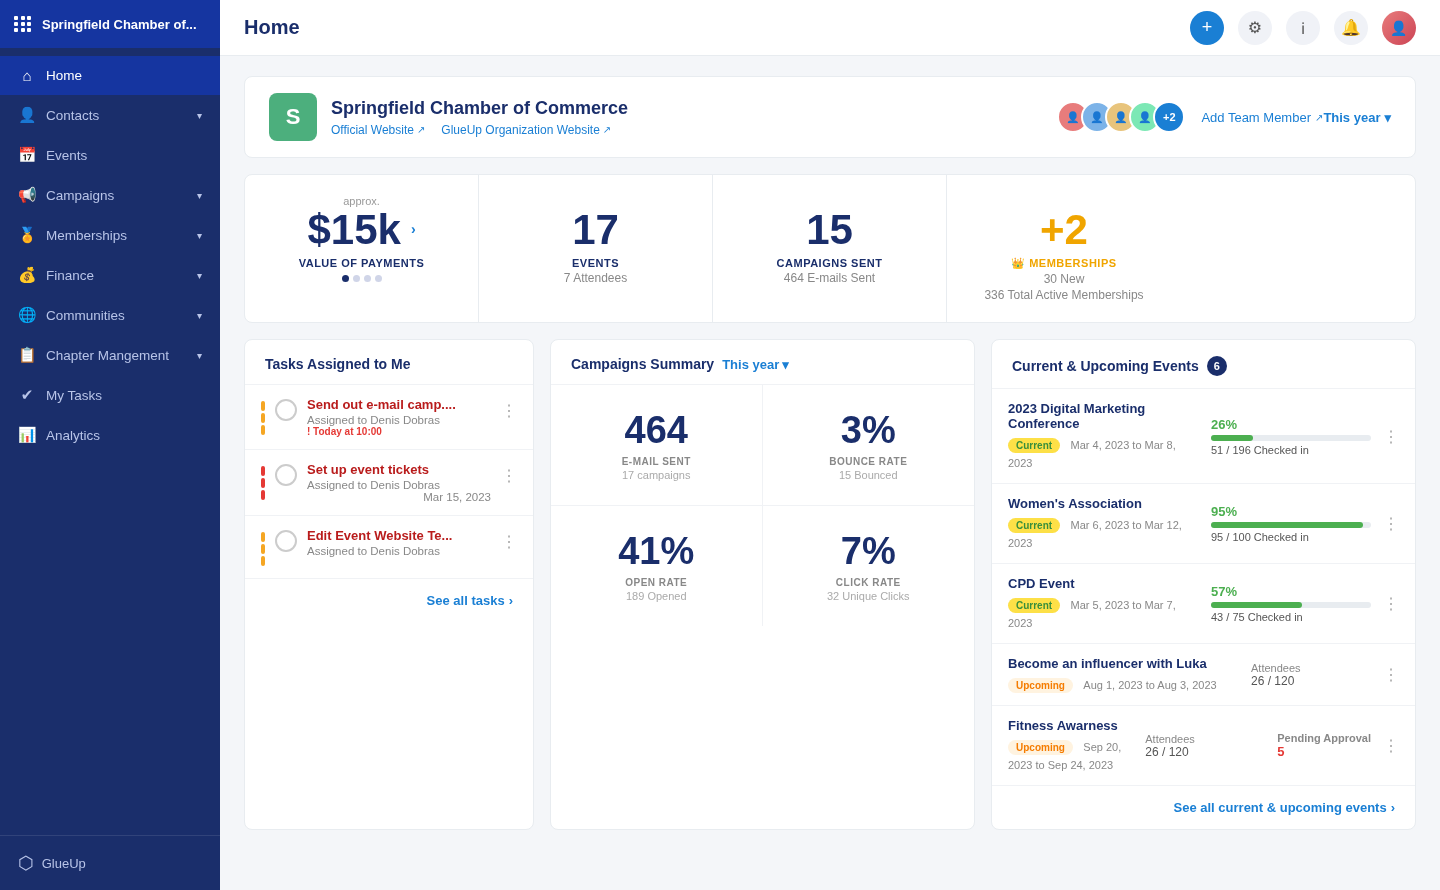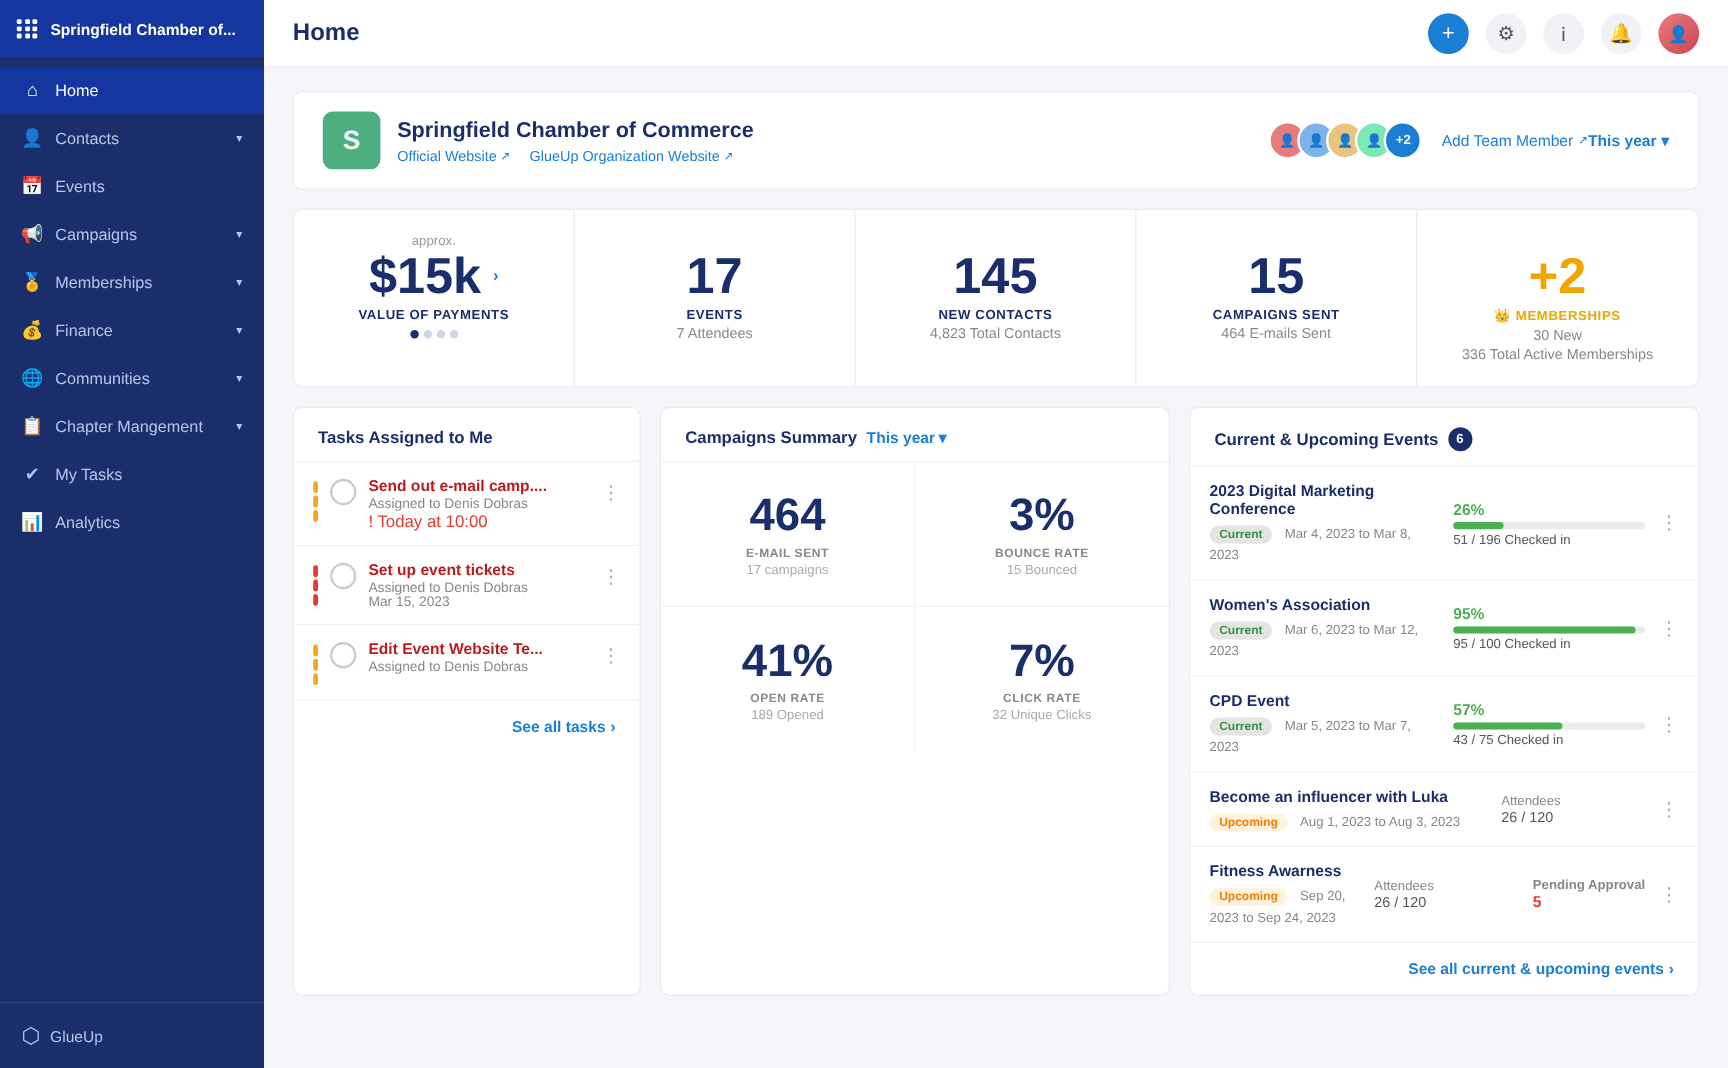--- a/index.html
+++ b/index.html
@@ -186,22 +186,22 @@
       display: flex; flex-direction: column; gap: 2px; margin-top: 4px; flex-shrink: 0;
     }
     .task-priority-bar { width: 4px; height: 10px; border-radius: 2px; }
     .task-check {
       width: 22px; height: 22px; border-radius: 50%;
       border: 2px solid #ccc; flex-shrink: 0; margin-top: 2px;
     }
     .task-content { flex: 1; }
     .task-title { font-size: 13px; font-weight: 600; color: #b91c1c; }
     .task-assignee { font-size: 11.5px; color: #888; margin-top: 2px; }
-    .task-due { font-size: 14px; color: #e53935; font-weight: 400; }
-    .task-date { font-size: 11.5px; color: #888; }
+    .task-due { font-size: 10px; color: #e53935; font-weight: 700; }
+    .task-date { font-size: 11.5px; color: #888; text-align: right; }
     .task-menu { color: #aaa; cursor: pointer; font-size: 16px; margin-top: 4px; }
     .see-all-link {
       padding: 14px 20px; text-align: right;
       color: #1a7fd4; font-size: 13px; font-weight: 600; cursor: pointer;
       display: flex; align-items: center; justify-content: flex-end; gap: 4px;
     }
 
     
     .campaigns-header {
       padding: 16px 20px 12px;
@@ -232,21 +232,21 @@
       border-bottom: 1px solid #f0f2f5;
     }
     .event-info { flex: 1; }
     .event-name { font-size: 13px; font-weight: 700; color: #1a2e6b; margin-bottom: 4px; }
     .event-status {
       display: inline-block;
       padding: 2px 8px; border-radius: 10px;
       font-size: 10px; font-weight: 700;
       margin-right: 6px;
     }
-    .event-status.current { background: #e5e5e5; color: #388e3c; }
+    .event-status.current { background: #fde047; color: #388e3c; }
     .event-status.upcoming { background: #fff3e0; color: #f57c00; }
     .event-dates { font-size: 11px; color: #888; }
     .event-progress { min-width: 160px; }
     .event-progress-pct { font-size: 13px; font-weight: 700; color: #4caf50; margin-bottom: 3px; }
     .event-progress-bar-bg { background: #e8ecf0; border-radius: 4px; height: 6px; width: 100%; }
     .event-progress-bar { background: #4caf50; border-radius: 4px; height: 6px; }
     .event-progress-count { font-size: 11px; color: #555; margin-top: 3px; }
     .event-attendees { min-width: 120px; }
     .event-attendees-label { font-size: 11px; color: #888; }
     .event-attendees-count { font-size: 12px; color: #555; font-weight: 500; }
@@ -395,28 +395,20 @@
 
       <div class="stat-card">
         <div class="stat-approx">&nbsp;</div>
         <div class="stat-value blue">
           <span>17</span>
         </div>
         <div class="stat-sublabel">EVENTS</div>
         <div class="stat-sub">7 Attendees</div>
       </div>
 
-      <div class="stat-card">
-        <div class="stat-approx">&nbsp;</div>
-        <div class="stat-value blue">
-          <span>145</span>
-        </div>
-        <div class="stat-sublabel">NEW CONTACTS</div>
-        <div class="stat-sub">4,823 Total Contacts</div>
-      </div>
 
       <div class="stat-card">
         <div class="stat-approx">&nbsp;</div>
         <div class="stat-value blue">
           <span>15</span>
         </div>
         <div class="stat-sublabel">CAMPAIGNS SENT</div>
         <div class="stat-sub">464 E-mails Sent</div>
       </div>
 

